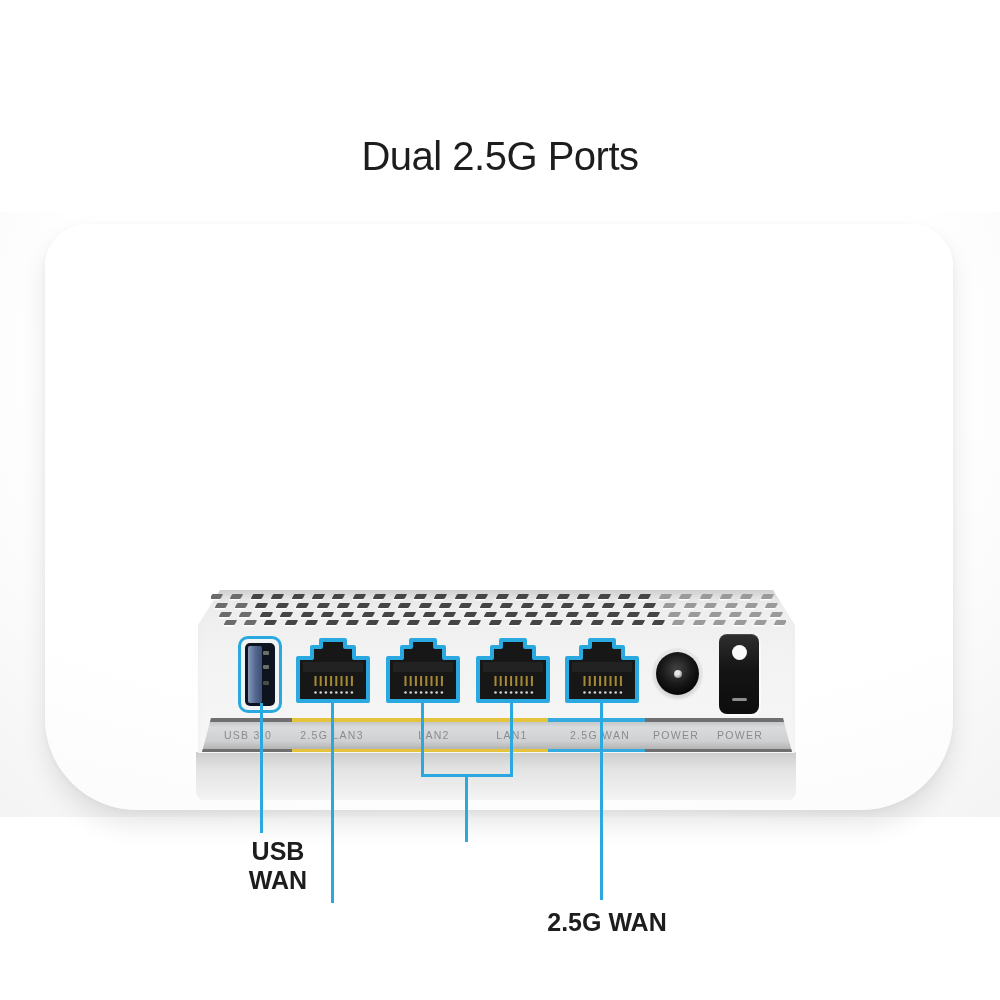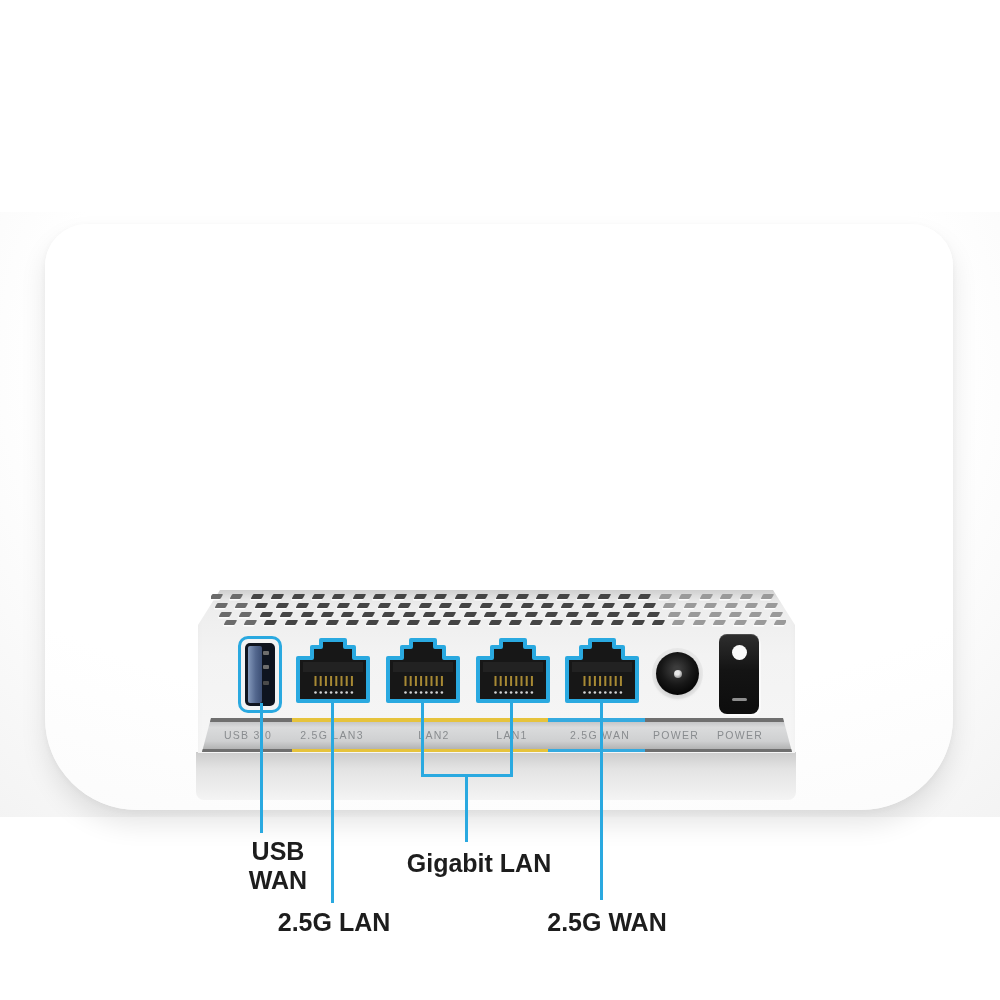--- a/index.html
+++ b/index.html
@@ -82,20 +82,21 @@
   
   .cl-label{position:absolute;font-size:25px;font-weight:600;color:#1d1d1d;
             text-align:center;line-height:29px;letter-spacing:0;}
 </style>
 </head>
 <body>
 
 <div class="page">
   <div class="stage">
 
+    <div class="subtitle">Dual 2.5G Ports</div>
 
     <div class="photo"></div>
 
     <div class="router"></div>
     <div class="under-strip"></div>
     <div class="recess"></div>
     <div class="vents">
         <div class="vent" style="left: 0px; top: 0px; background: rgb(108, 108, 108);"></div>
         <div class="vent" style="left: 20.4px; top: 0px; background: rgb(108, 108, 108);"></div>
         <div class="vent" style="left: 40.8px; top: 0px; background: rgb(69, 69, 69);"></div>
@@ -330,18 +331,16 @@
 
     <div class="cline" style="left:260px;top:703px;height:130px;"></div>
     <div class="cline" style="left:331px;top:703px;height:200px;"></div>
     <div class="cline" style="left:421px;top:703px;height:74px;"></div>
     <div class="cline" style="left:510px;top:703px;height:74px;"></div>
     <div class="chline" style="left:421px;top:774px;width:92px;"></div>
     <div class="cline" style="left:465px;top:774px;height:68px;"></div>
     <div class="cline" style="left:600px;top:703px;height:197px;"></div>
 
     <div class="cl-label" style="left:238px;top:837px;width:80px;">USB WAN</div>
-    <div class="cl-label" style="left:399px;top:849px;width:160px;">Gigabit LAN</div>
-    <div class="cl-label" style="left:264px;top:908px;width:140px;">2.5G LAN</div>
     <div class="cl-label" style="left:537px;top:908px;width:140px;">2.5G WAN</div>
 
   </div>
 </div>
 
 </body></html>

